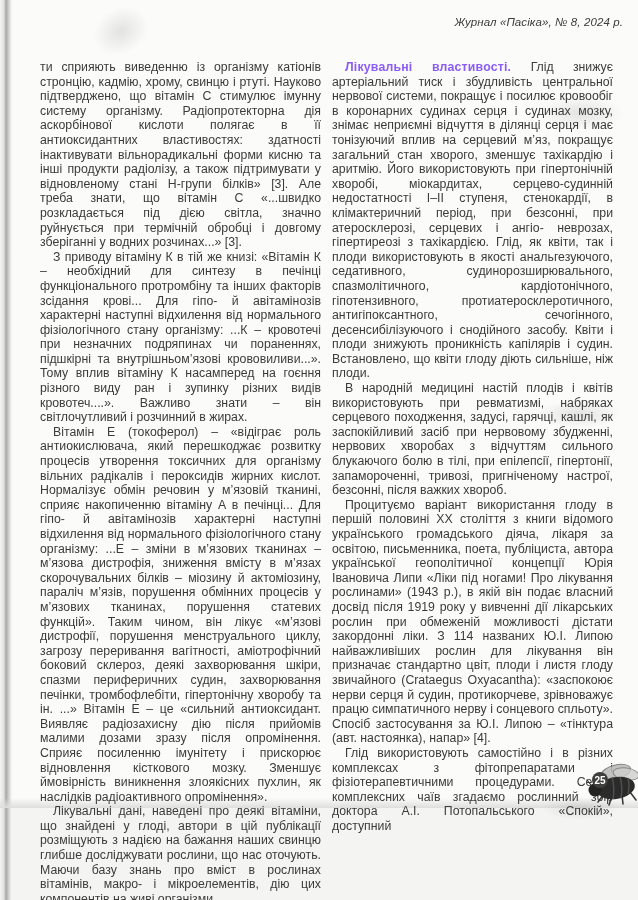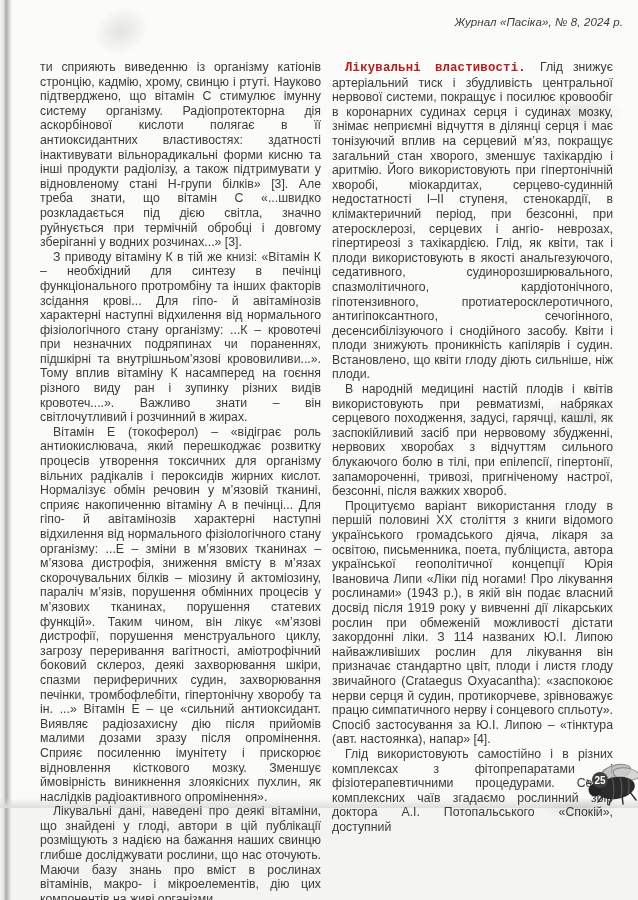--- a/index.html
+++ b/index.html
@@ -46,21 +46,21 @@
   }
   .col {
     width: 281px; flex: 0 0 281px;
     font-size: 12.3px; line-height: 14.6px;
     color: #3b3b3b;
     text-align: justify;
     margin-top: 20px;
   }
   .col p { margin: 0; }
   .col p.indent { text-indent: 13px; }
-  .col b { font-weight: bold; color: #b91c1c; letter-spacing: 0.2px; font-family: Liberation Mono, monospace; }
+  .col b { font-weight: bold; color: #8b5cf6; letter-spacing: 0.2px; }
 
   .bee {
     position: absolute; right: -4px; bottom: 0;
     width: 60px; height: 50px;
   }
   .bee svg { display: block; }
   .bee .page-num {
     font-family: "Liberation Sans", sans-serif;
     font-size: 10px; font-weight: bold;
     fill: #ffffff;

